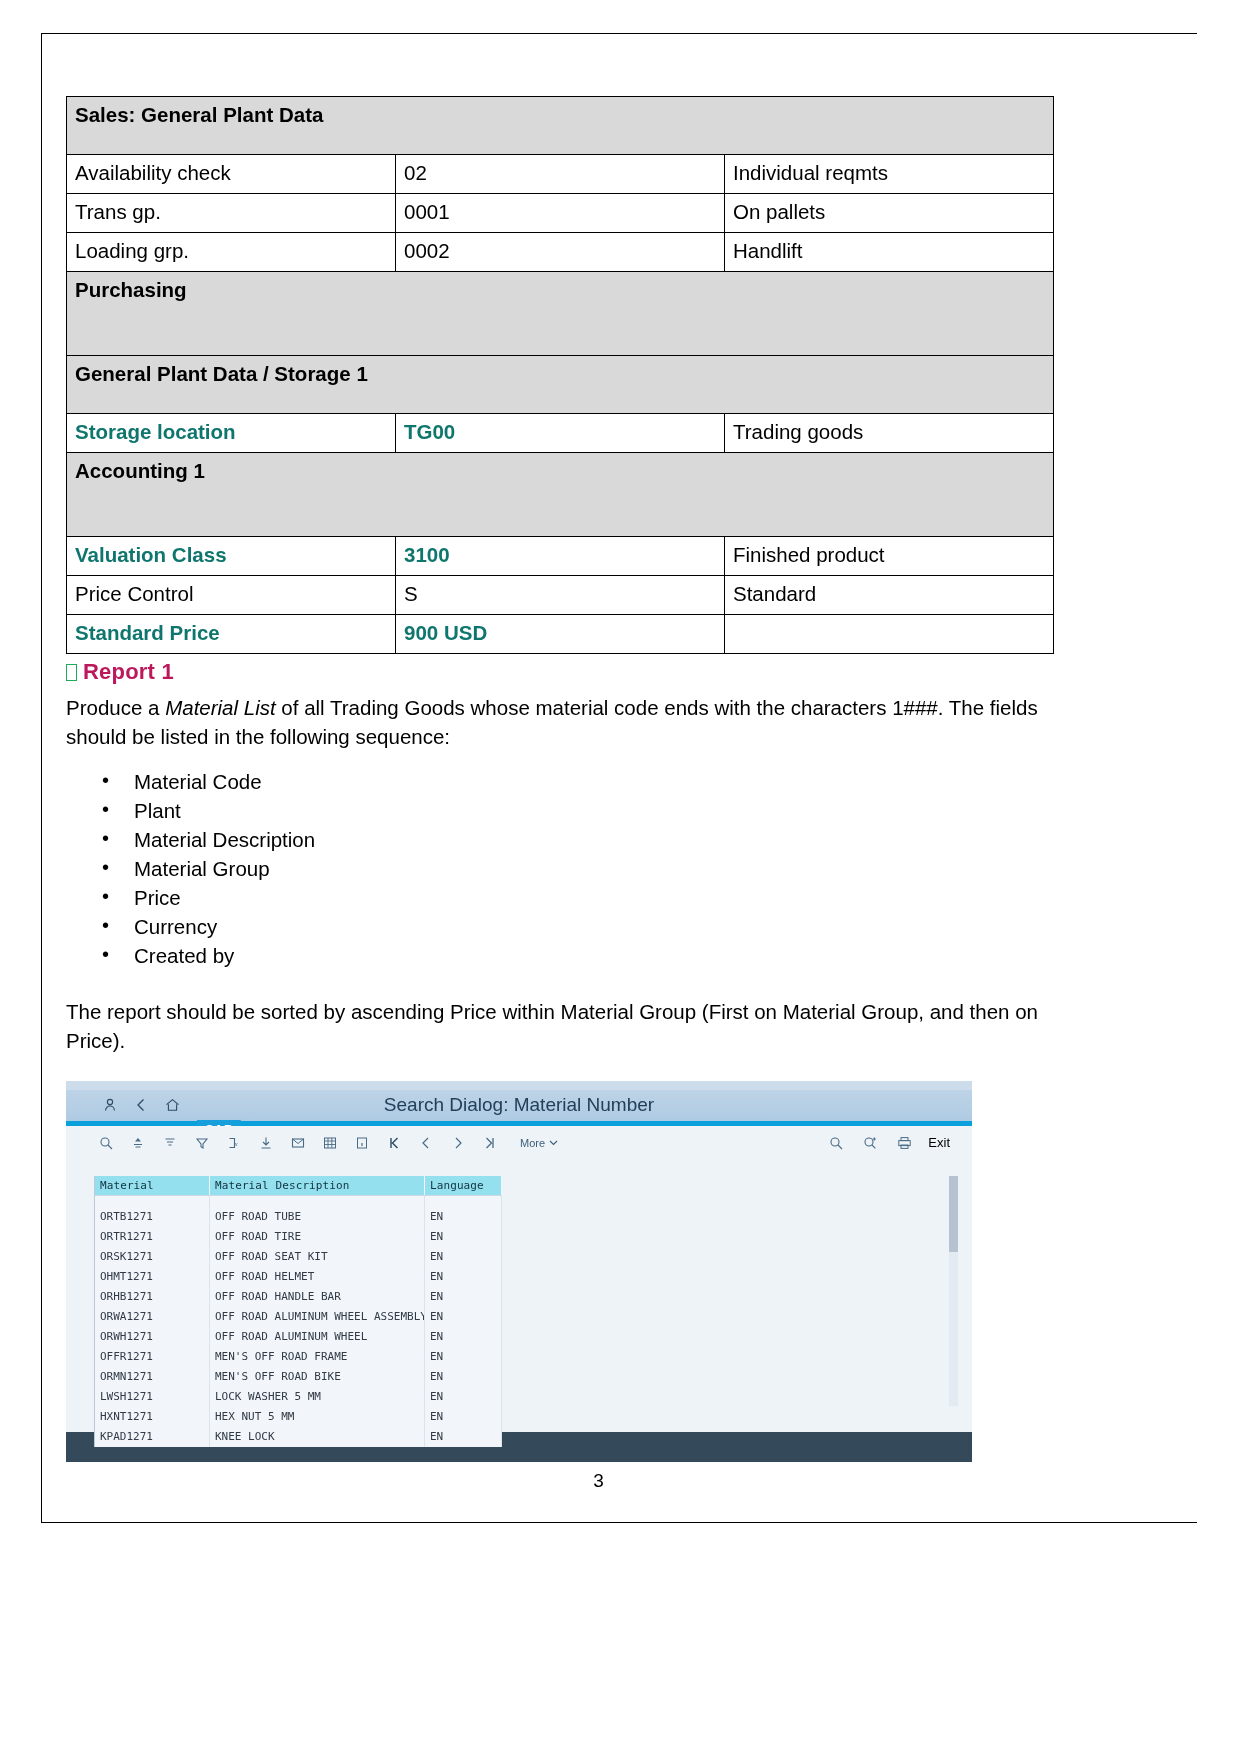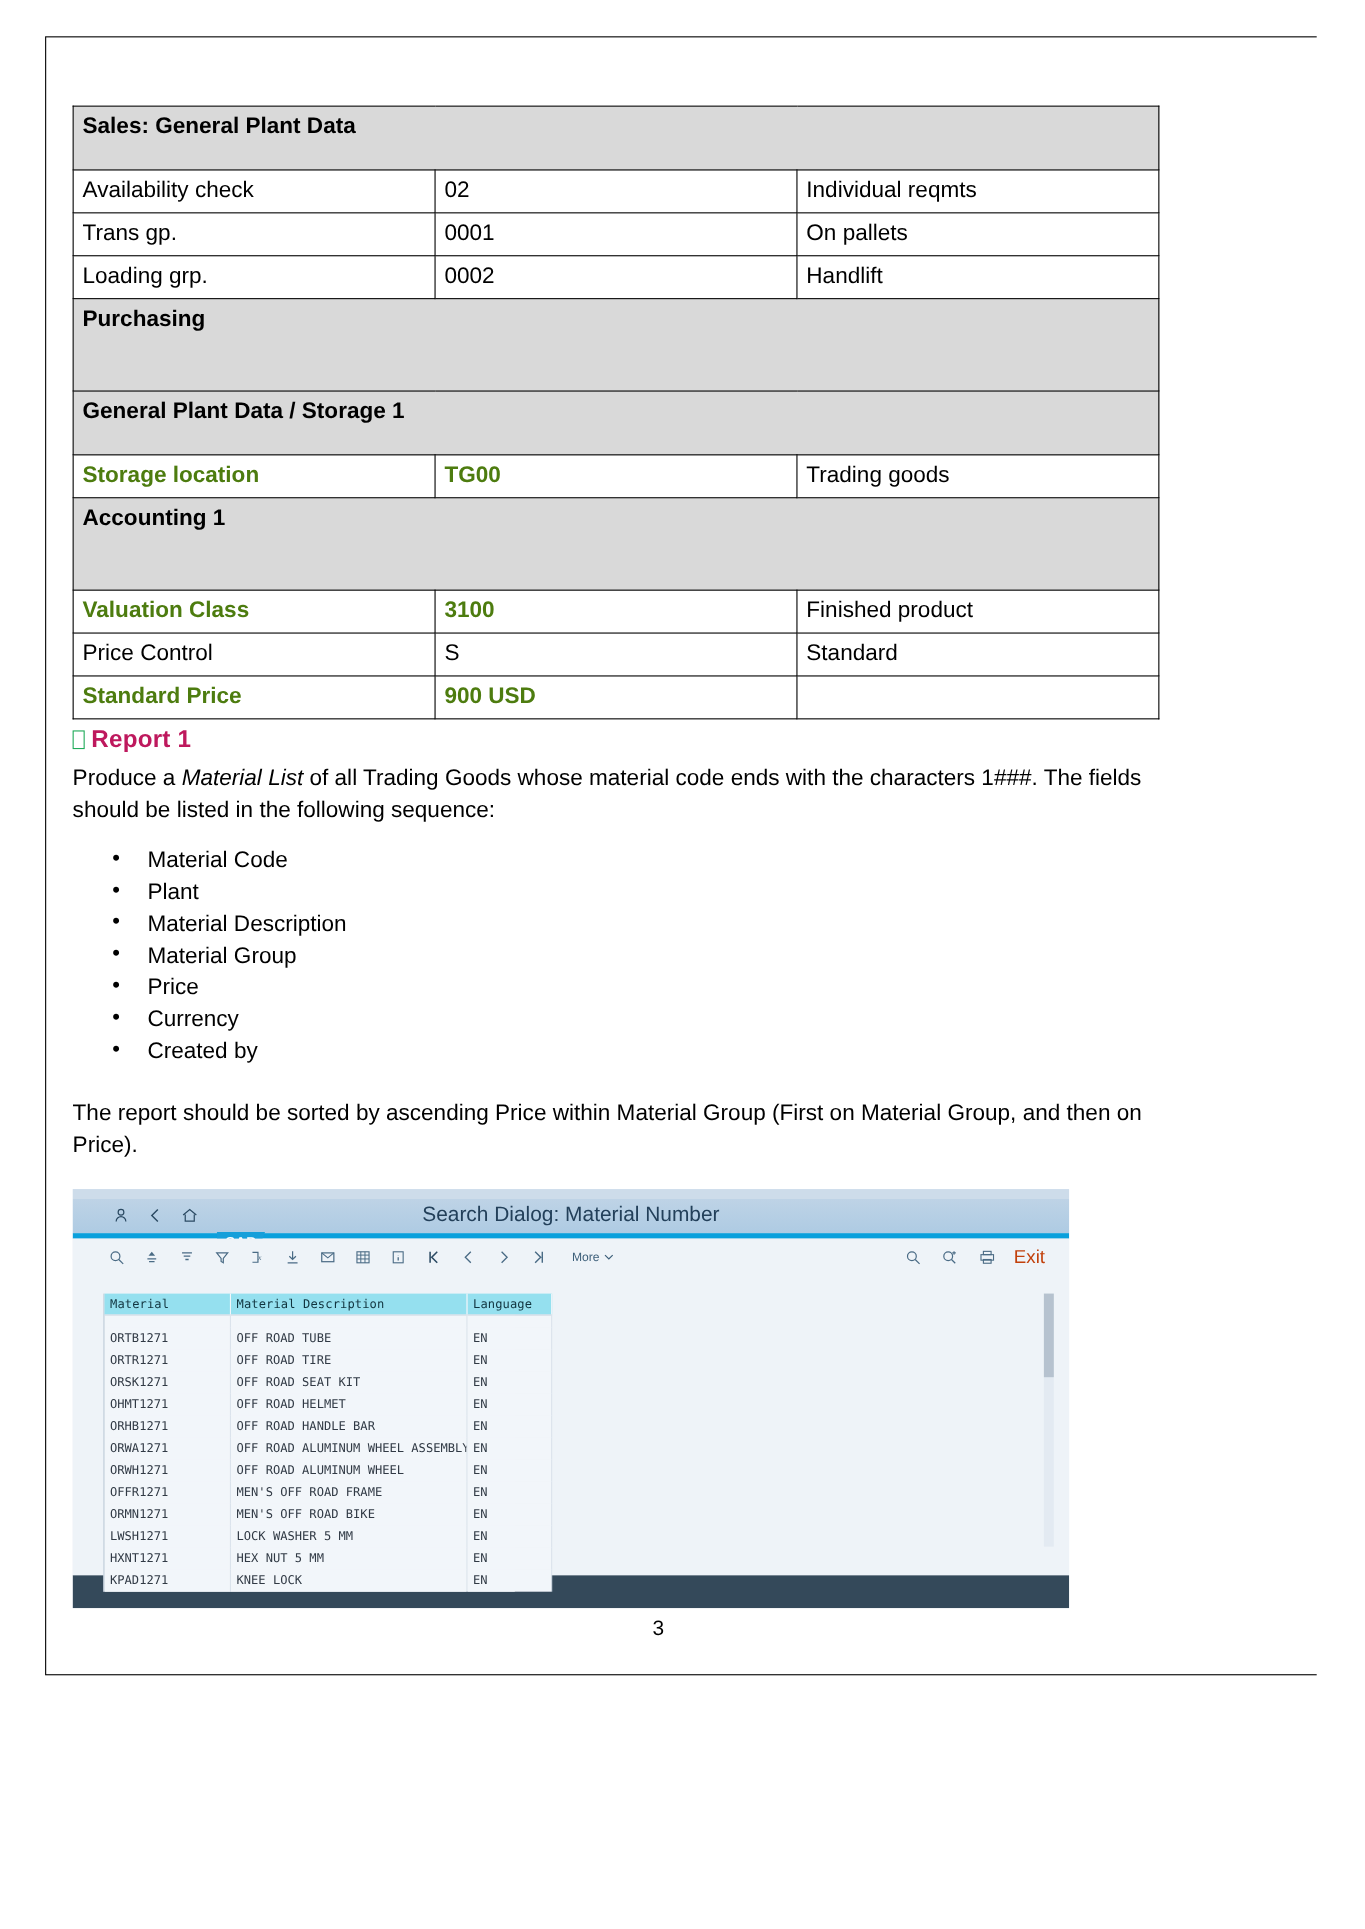--- a/index.html
+++ b/index.html
@@ -62,21 +62,21 @@
     height: 46px;
     padding-top: 5px;
     padding-bottom: 32px;
     vertical-align: top;
   }
   tr.section-row.tight td {
     height: 38px;
     padding-bottom: 14px;
   }
   .blue-bold {
-    color: #4d7c0f;
+    color: #0f766e;
     font-weight: bold;
   }
 
   
   .report-heading {
     margin: 4px 0 0 0;
     font-size: 22px;
     font-weight: bold;
     color: #be185d;
     line-height: 1.3;
@@ -219,22 +219,22 @@
     gap: 4px;
   }
   .tb-right {
     position: absolute;
     right: 16px;
     display: flex;
     align-items: center;
     gap: 2px;
   }
   .tb-exit {
-    font-size: 17px;
-    color: #c2410c;
+    font-size: 13px;
+    color: #000000;
     padding: 0 6px;
   }
 
   .sap-body {
     background: #eef3f8;
     padding: 16px 0 0 0;
     position: relative;
     height: 272px;
     box-sizing: border-box;
   }

